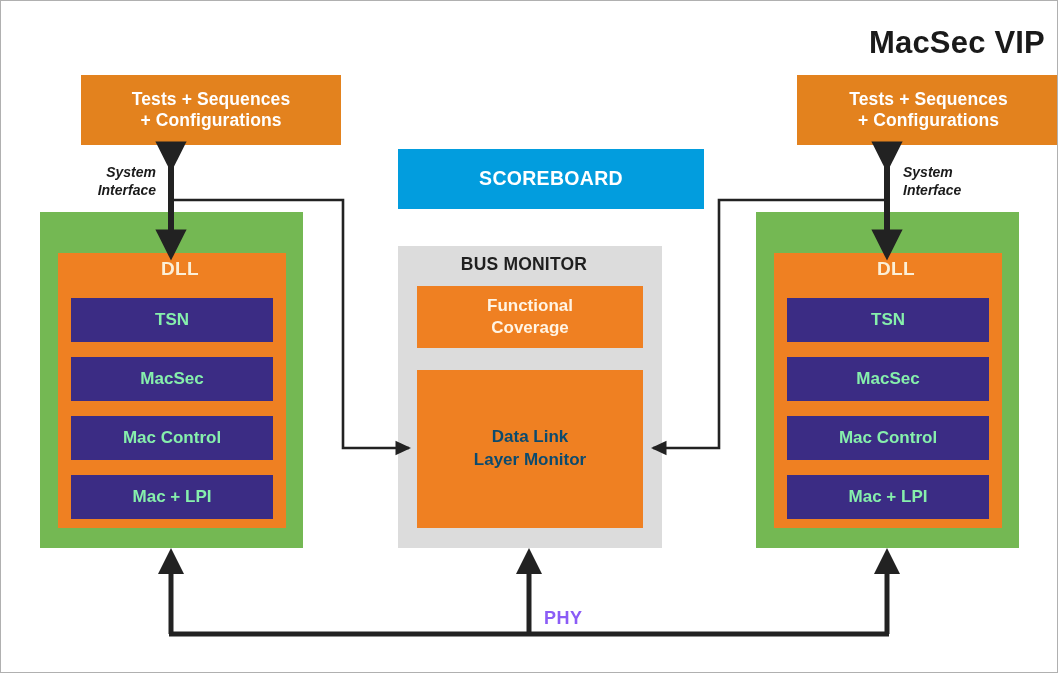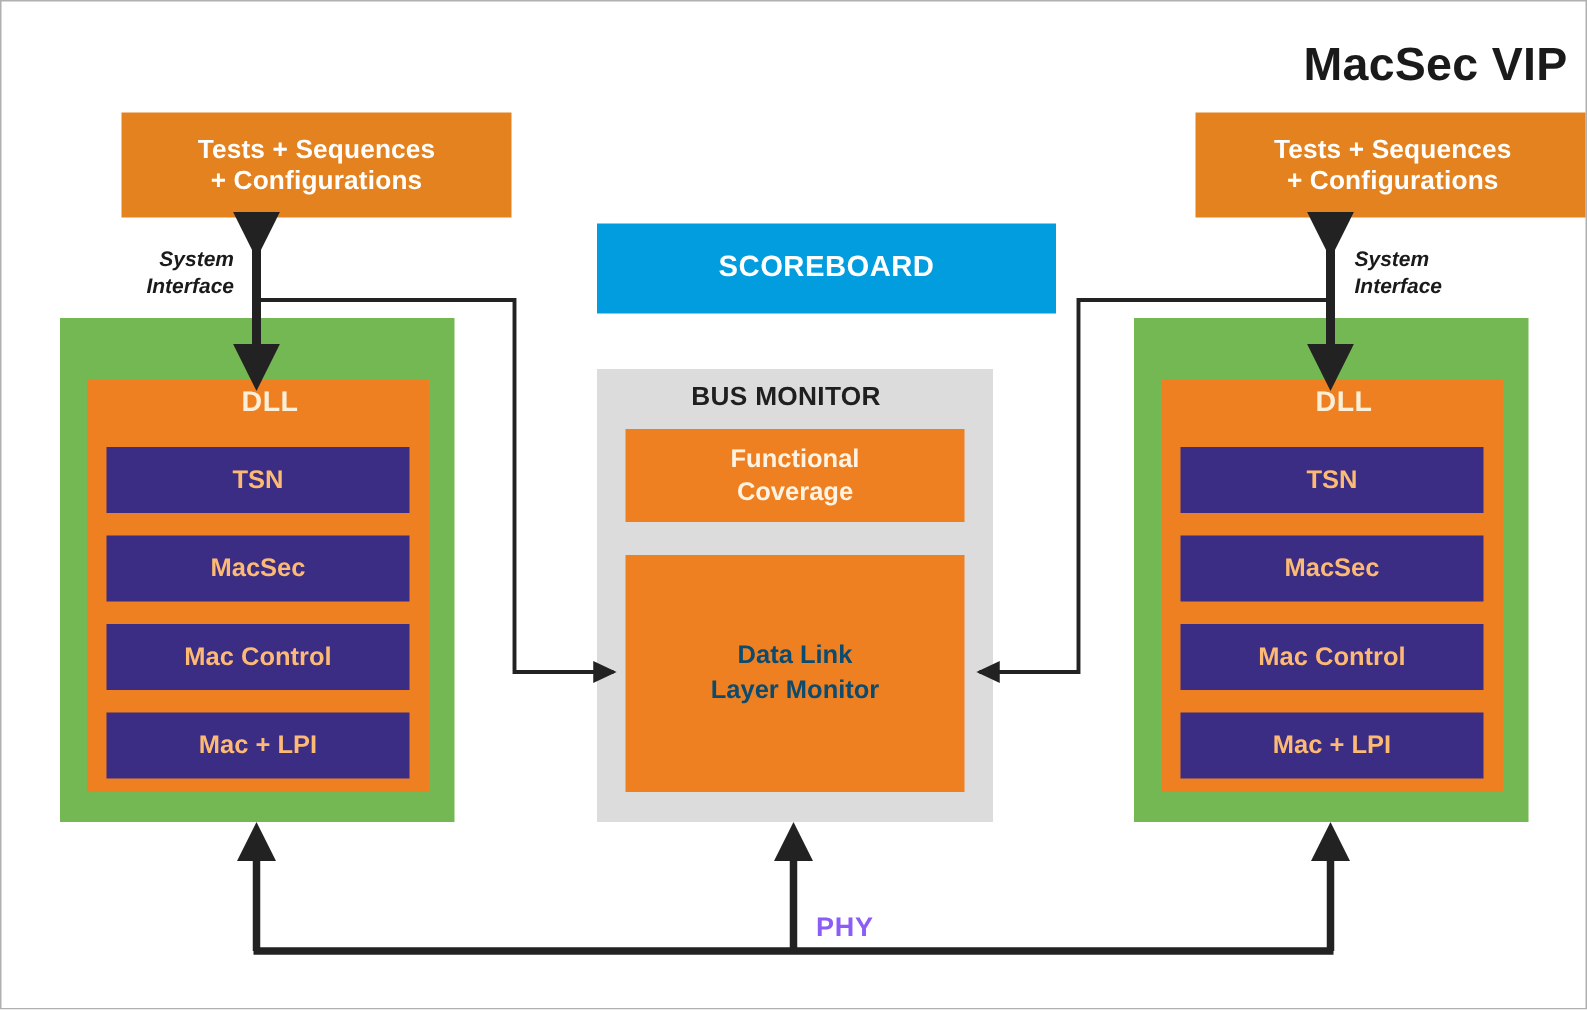--- a/index.html
+++ b/index.html
@@ -78,21 +78,21 @@
     right: 0;
     text-align: center;
     font-size: 19px;
     font-weight: bold;
     color: #FBEFD8;
     letter-spacing: 0.3px;
     padding-left: 16px;
   }
   .purple {
     background: #3B2C84;
-    color: #fdba74;
+    color: #86efac;
     font-weight: bold;
     font-size: 17px;
     display: flex;
     align-items: center;
     justify-content: center;
     text-align: center;
   }
   .gray-panel {
     background: #DCDCDC;
   }

